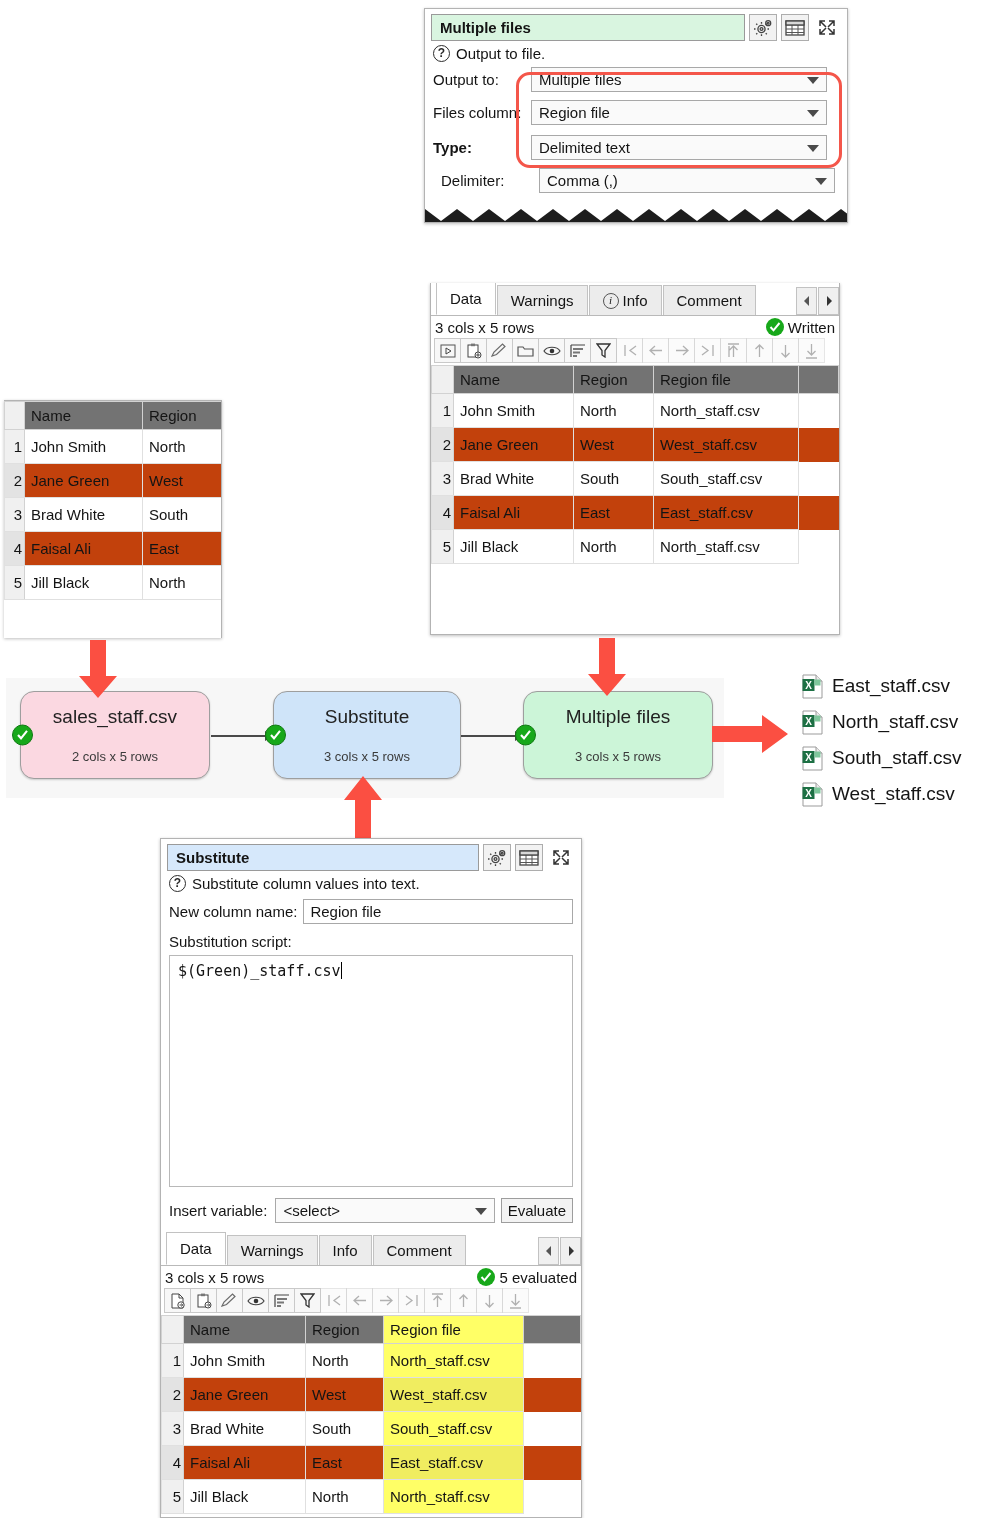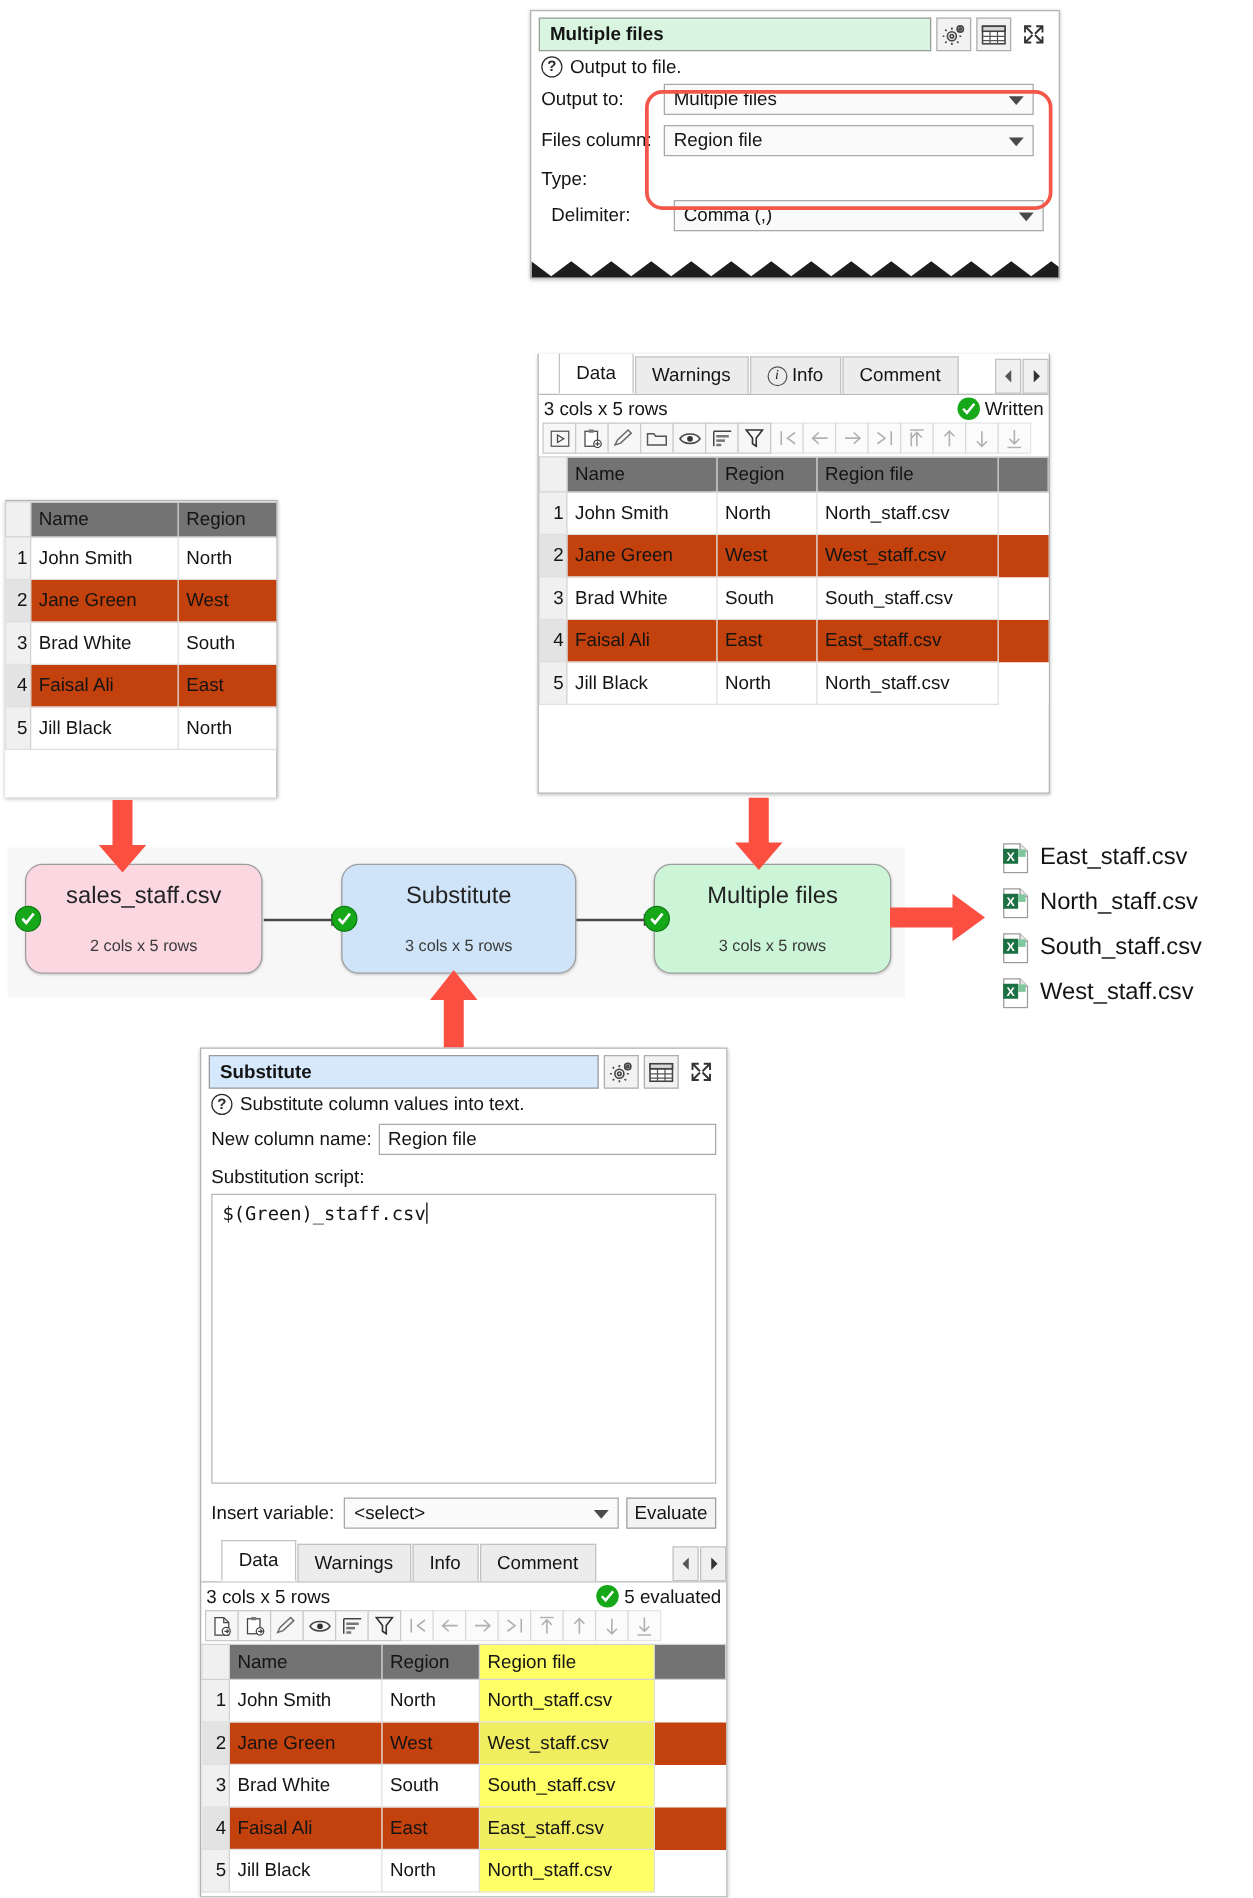--- a/index.html
+++ b/index.html
@@ -65,21 +65,21 @@
     height:25px; line-height:23px; border:1px solid #a8a8a8; background:#fff;
     padding:0 6px; font-size:15px; white-space:nowrap; overflow:hidden;
   }
 
   
   .torn-bottom {
     position:absolute; left:0; right:0; bottom:-1px; height:22px; overflow:hidden;
   }
 
   
-  .tabstrip { display:flex; align-items:flex-end; height:33px; border-bottom:1px solid #b9b9b9; padding-left:16px;}
+  .tabstrip { display:flex; align-items:flex-end; height:33px; border-bottom:1px solid #b9b9b9; padding-left:5px;}
   .tab {
     height:30px; line-height:29px; padding:0 13px; font-size:15px;
     background:#ececec; border:1px solid #c2c2c2; border-bottom:none;
     margin-right:1px; white-space:nowrap;
     display:flex; align-items:center; gap:4px;
   }
   .tab.active { background:#ffffff; height:33px; line-height:31px; border-bottom:1px solid #fff; }
   .tab-arrows { margin-left:auto; display:flex; align-items:flex-end; height:30px;}
   .arrbtn {
     width:21px; height:28px; border:1px solid #c2c2c2; background:#f0f0f0;
@@ -218,21 +218,25 @@
   <div class="frow" style="margin-top:6px;">
     <div class="flabel" style="width:98px;">Files column:</div>
     <div class="combo" style="width:296px;">
       <span>Region file</span>
       <span class="caret"></span>
     </div>
   </div>
 
 
   <div class="frow" style="margin-top:8px;">
-    <div class="flabel" style="width:98px;">Type:</div>
+    <div class="flabel" style="width:98px;font-weight:bold;">Type:</div>
+    <div class="combo" style="width:296px;">
+      <span>Delimited text</span>
+      <span class="caret"></span>
+    </div>
   </div>
 
   <div class="frow" style="margin-top:6px;padding-left:16px;">
     <div class="flabel" style="width:98px;">Delimiter:</div>
     <div class="combo" style="width:296px;">
       <span>Comma (,)</span>
       <span class="caret"></span>
     </div>
   </div>
 

